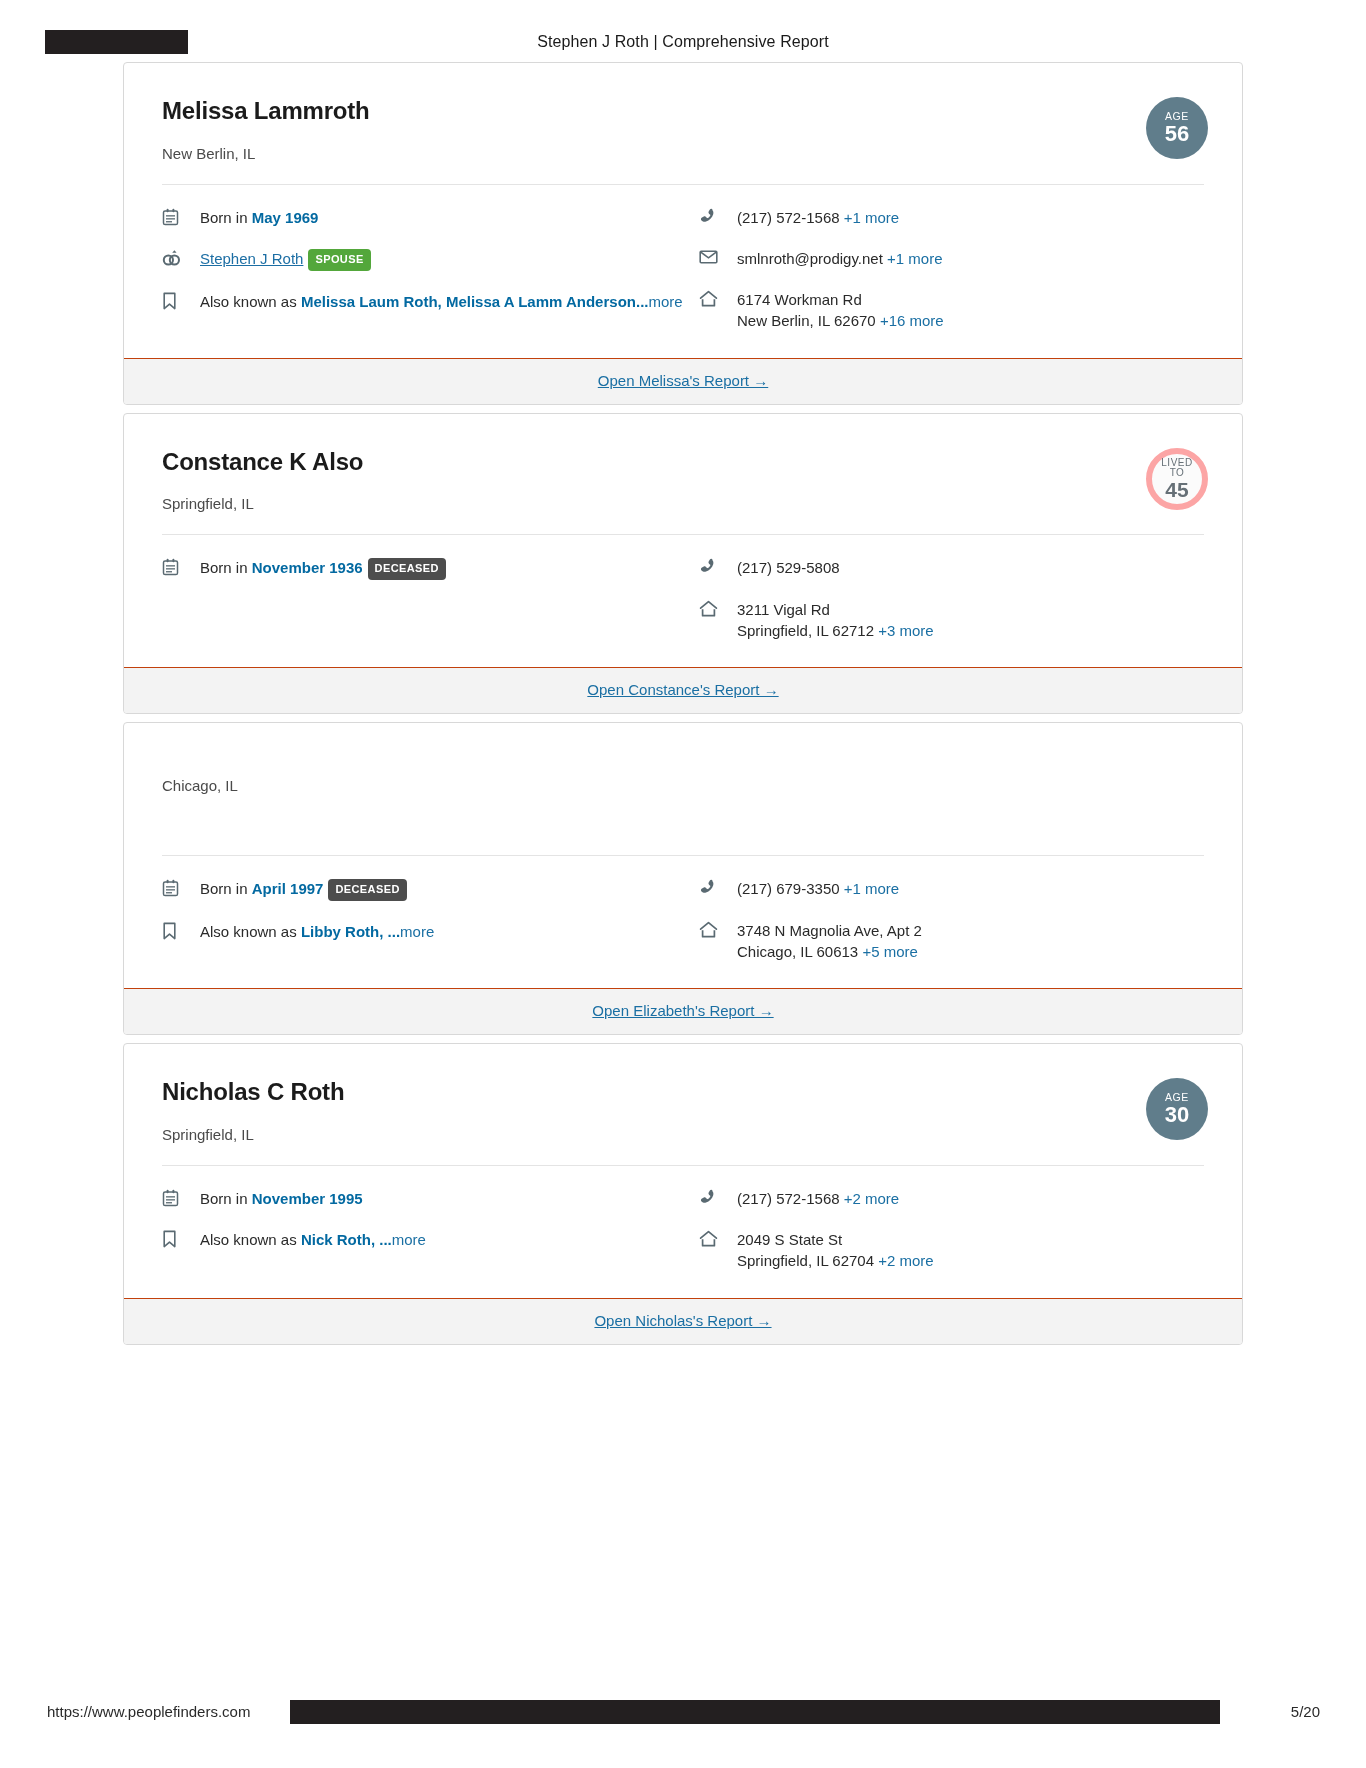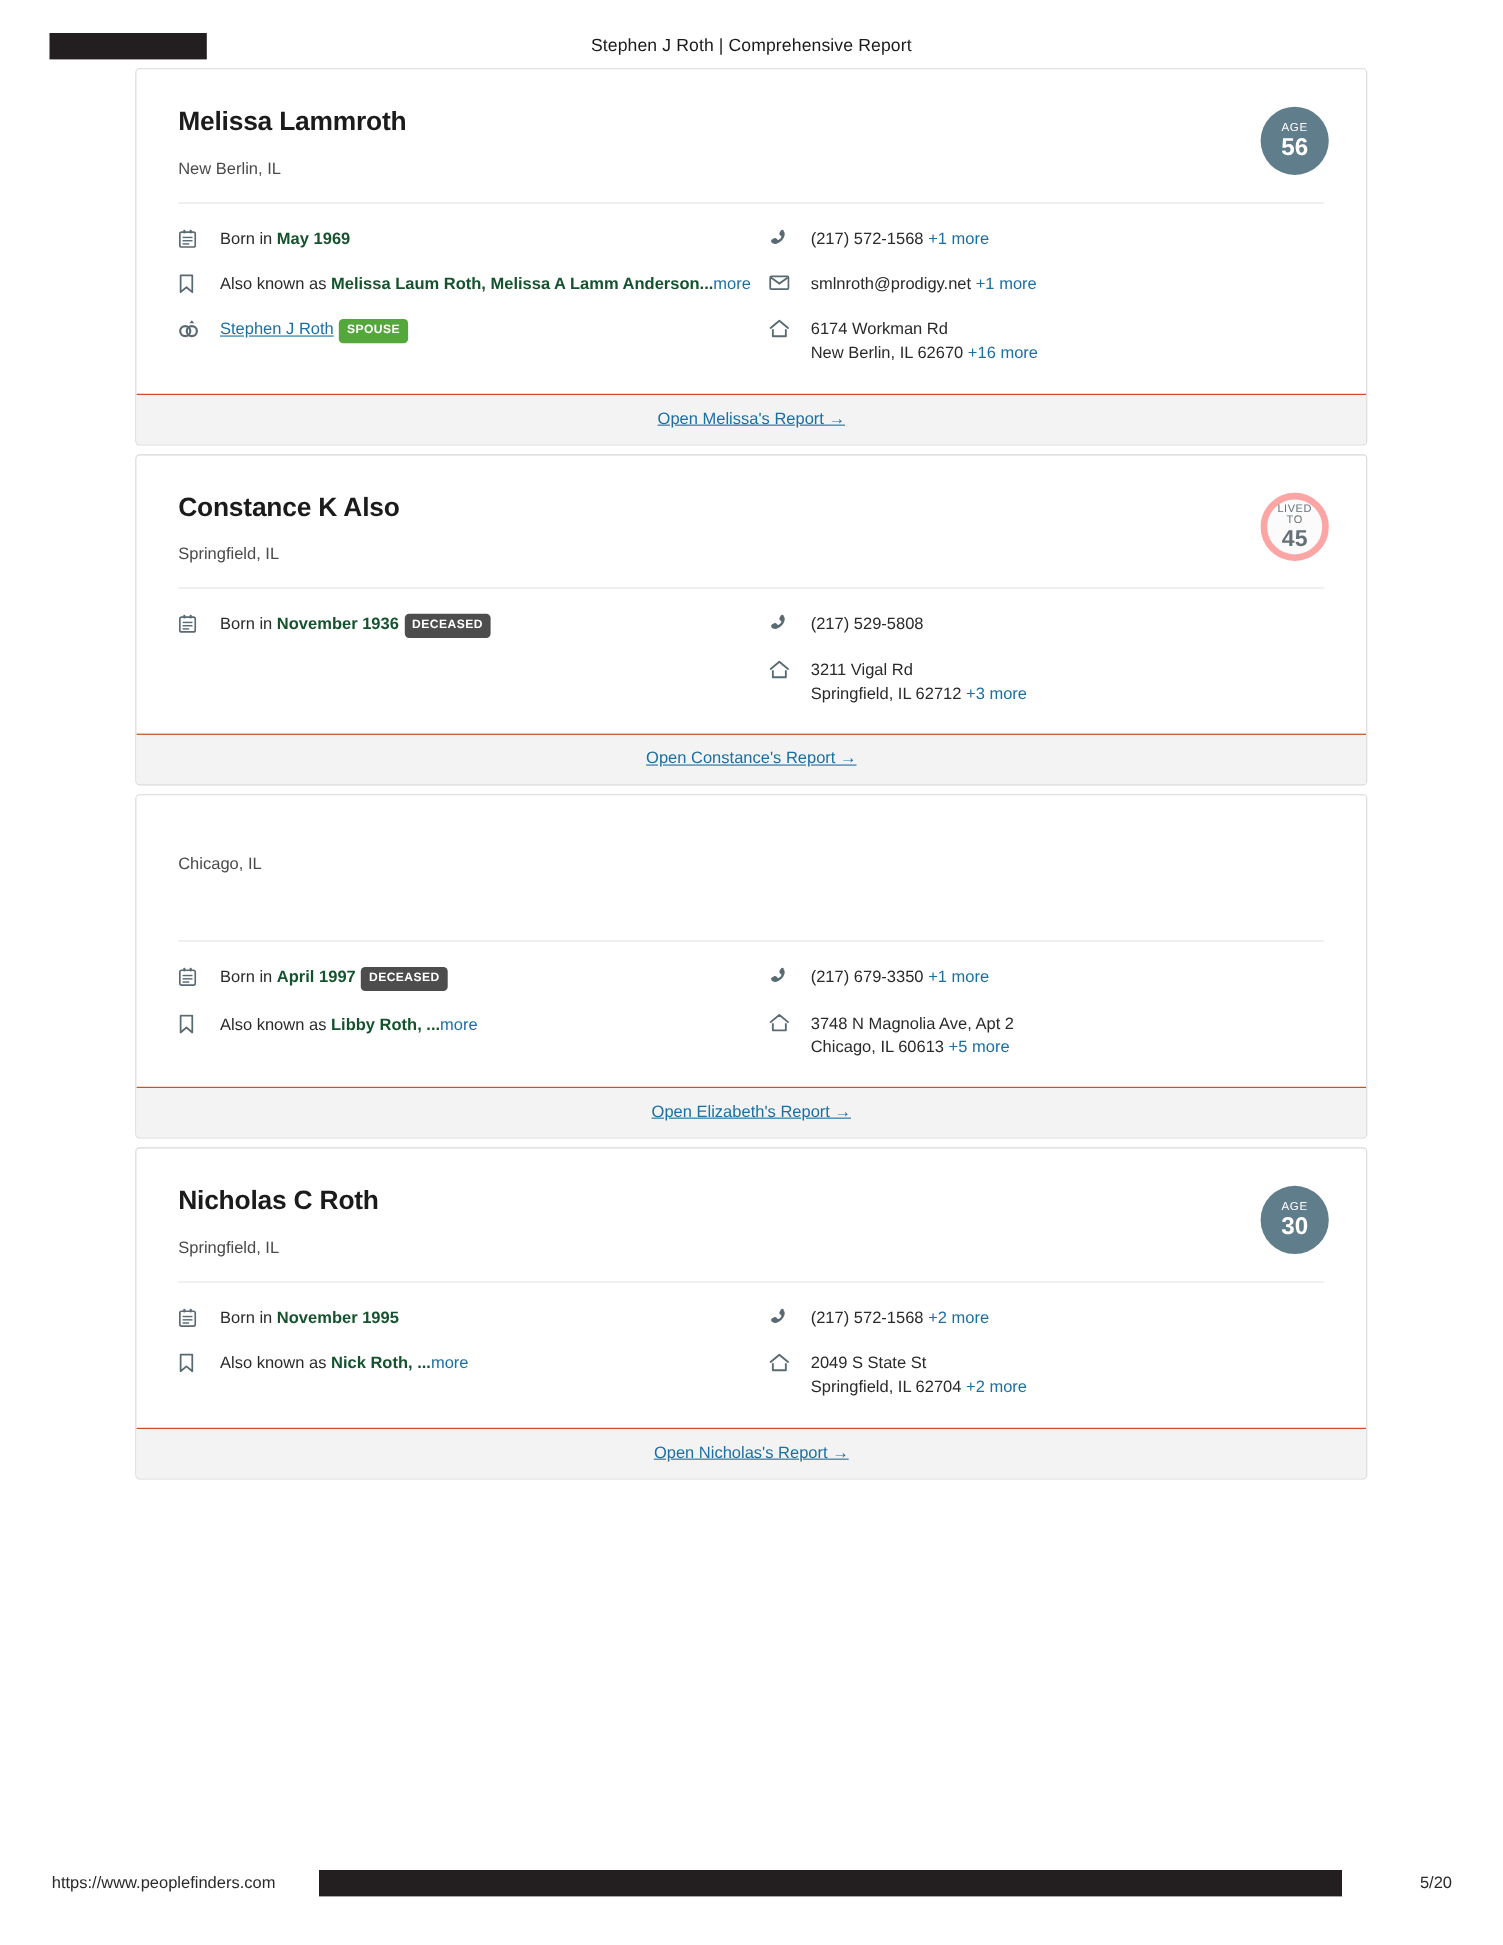--- a/index.html
+++ b/index.html
@@ -135,21 +135,21 @@
     color: #2a2a2a;
   }
   .row:last-child { margin-bottom: 0; }
   .ic {
     flex: 0 0 38px;
     padding-top: 1px;
     color: #5a6a72;
   }
   .ic svg { display: block; }
   .txt { flex: 1 1 auto; }
-  .strong { font-weight: bold; color: #14532d; margin-top: 40px; }
+  .strong { font-weight: bold; color: #0369a1; margin-top: 40px; }
   .lnk {
     color: #1a6fa3;
     cursor: pointer;
   }
   .lnk-dark {
     color: #1c6ea4;
     text-decoration: underline;
     cursor: pointer;
     font-weight: normal;
   }
@@ -240,35 +240,35 @@
                   <rect x="10.4" y="0.8" width="2" height="3.4" rx="0.9" fill="currentColor"></rect>
                   <rect x="4" y="7.2" width="9" height="1.3" fill="currentColor"></rect>
                   <rect x="4" y="10.2" width="9" height="1.3" fill="currentColor"></rect>
                   <rect x="4" y="13.1" width="6" height="1.3" fill="currentColor"></rect>
                 </svg>
               </div>
               <div class="txt"><span>Born in </span><span class="strong">May 1969</span></div>
             </div>
             <div class="row">
               <div class="ic">
-                <svg width="15" height="18" viewBox="0 0 15 18">
-                  <path d="M2.2 1.4h10.6v15.2L7.5 12.1 2.2 16.6z" fill="none" stroke="currentColor" stroke-width="1.6" stroke-linejoin="round"></path>
-                </svg>
-              </div>
-              <div class="txt"><span>Also known as </span><span class="strong">Melissa Laum Roth, Melissa A Lamm Anderson...</span><a class="lnk">more</a></div>
-            </div>
-            <div class="row">
-              <div class="ic">
                 <svg width="19" height="18" viewBox="0 0 19 18">
                   <circle cx="6.4" cy="11" r="4.6" fill="none" stroke="currentColor" stroke-width="2"></circle>
                   <circle cx="12.4" cy="11" r="4.6" fill="none" stroke="currentColor" stroke-width="2"></circle>
                   <path d="M12.4 1.2l2.2 2.6h-4.4z" fill="currentColor"></path>
                 </svg>
               </div>
               <div class="txt"><a class="lnk-dark" style="font-size: 15px;">Stephen J Roth</a><span class="pill spouse">SPOUSE</span></div>
+            </div>
+            <div class="row">
+              <div class="ic">
+                <svg width="15" height="18" viewBox="0 0 15 18">
+                  <path d="M2.2 1.4h10.6v15.2L7.5 12.1 2.2 16.6z" fill="none" stroke="currentColor" stroke-width="1.6" stroke-linejoin="round"></path>
+                </svg>
+              </div>
+              <div class="txt"><span>Also known as </span><span class="strong">Melissa Laum Roth, Melissa A Lamm Anderson...</span><a class="lnk">more</a></div>
             </div>
           </div>
           <div class="col right">
             <div class="row">
               <div class="ic">
                 <svg width="18" height="18" viewBox="0 0 18 18">
                   <path d="M13.6 1.3c-.9-.9-2.3-.6-2.9.5l-1 1.8c-.4.8-.2 1.7.5 2.3l1 .8c.2.2.2.5.1.8-.5 1.1-1.5 2.1-2.6 2.6-.3.1-.6.1-.8-.1l-.8-1c-.6-.7-1.5-.9-2.3-.5l-1.8 1c-1.1.6-1.4 2-.5 2.9 1.2 1.2 2.9 1.6 4.5 1.1 3.4-1 6.2-3.8 7.2-7.2.5-1.6.1-3.3-1.1-4.5z" fill="currentColor"></path>
                 </svg>
               </div>
               <div class="txt"><span>(217) 572-1568</span> <a class="lnk">+1 more</a></div>

